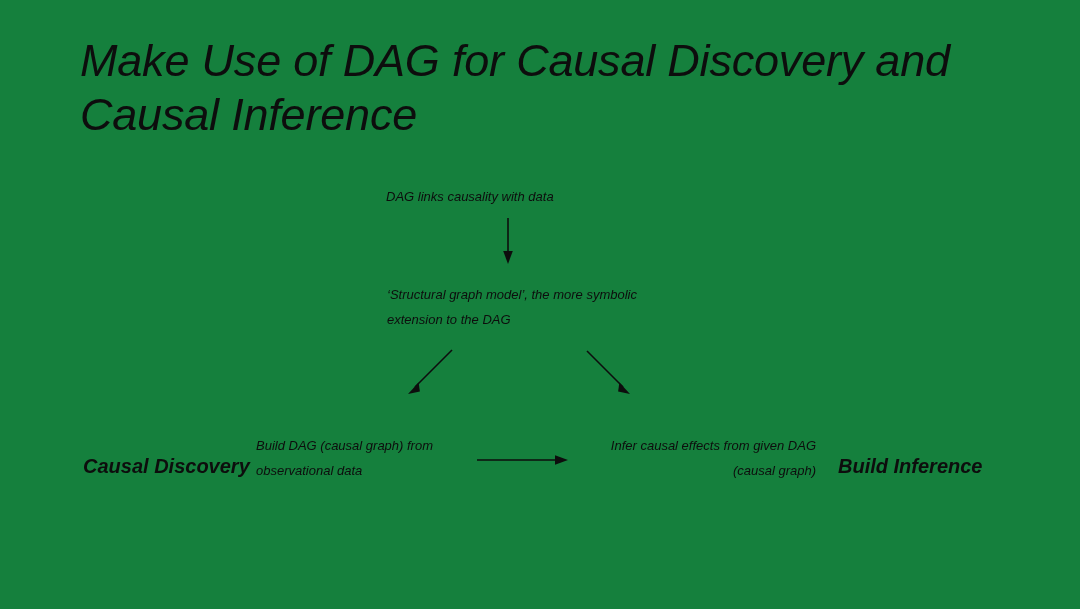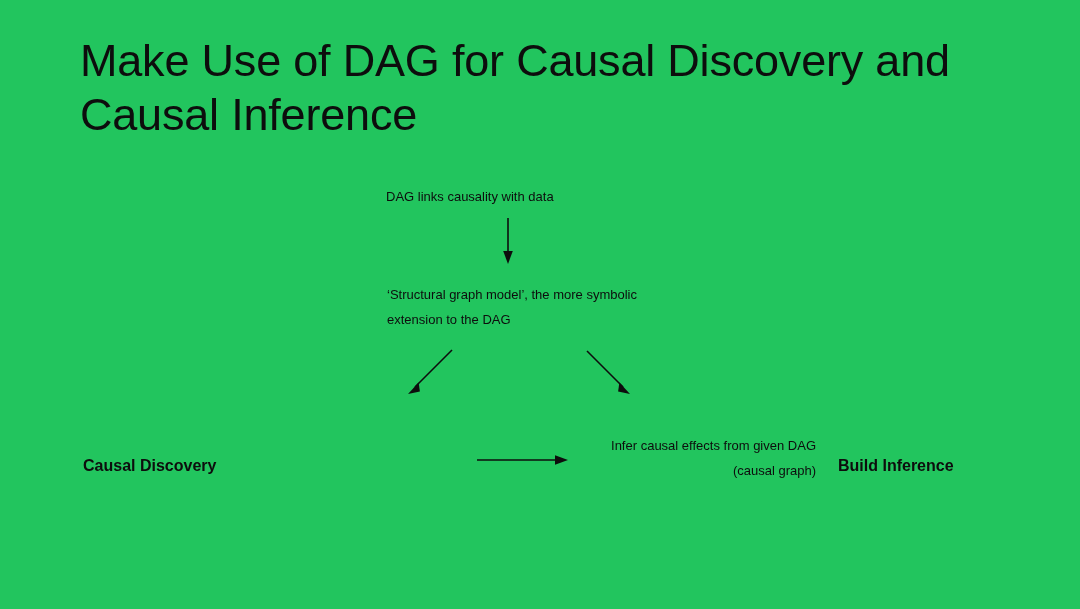--- a/index.html
+++ b/index.html
@@ -33,21 +33,21 @@
   .node {
     position: absolute;
     font-size: 13px;
     line-height: 25px;
     font-weight: 400;
     color: #0d0d0d;
     white-space: pre-line;
   }
   .node-strong {
     position: absolute;
-    font-size: 16px;
+    font-size: 20px;
     line-height: 22px;
     font-weight: 700;
     color: #0d0d0d;
     white-space: nowrap;
   }
   #node-dag-links   { left: 386px; top: 184px; }
   #node-scm         { left: 387px; top: 282px; width: 300px; }
   #node-build-dag   { left: 256px; top: 433px; width: 230px; }
   #node-infer       { left: 586px; top: 433px; width: 230px; text-align: right; }
   #label-causal-discovery { left: 83px;  top: 455px; }
@@ -66,21 +66,21 @@
     fill: none;
   }
   .arrow-head {
     fill: #0d0d0d;
     stroke: none;
   }
 </style>
 </head>
 <body style="background: rgb(255, 255, 255);">
 
-<div id="slide" style="background: #22c55e;">
+<div id="slide" style="background: #15803d; font-style: italic;">
 
   <div id="slide-title">Make Use of DAG for Causal Discovery and Causal Inference</div>
 
   <svg id="arrow-layer" viewBox="0 0 1080 609">
 
     <g>
       <line class="arrow-line" x1="508" y1="218" x2="508" y2="254" stroke-width="1.6"></line>
       <polygon class="arrow-head" points="508,264 503.2,251 512.8,251"></polygon>
     </g>
 
@@ -97,20 +97,21 @@
     <g>
       <line class="arrow-line" x1="477" y1="460" x2="558" y2="460" stroke-width="1.6"></line>
       <polygon class="arrow-head" points="568,460 555,455.2 555,464.8"></polygon>
     </g>
   </svg>
 
   <div class="node" id="node-dag-links">DAG links causality with data</div>
 
   <div class="node" id="node-scm">‘Structural graph model’, the more symbolic extension to the DAG</div>
 
+  <div class="node" id="node-build-dag">Build DAG (causal graph) from observational data</div>
 
   <div class="node" id="node-infer">Infer causal effects from given DAG (causal graph)</div>
 
   <div class="node-strong" id="label-causal-discovery">Causal Discovery</div>
 
   <div class="node-strong" id="label-causal-inference">Build Inference</div>
 
 </div>
 
 </body></html>

